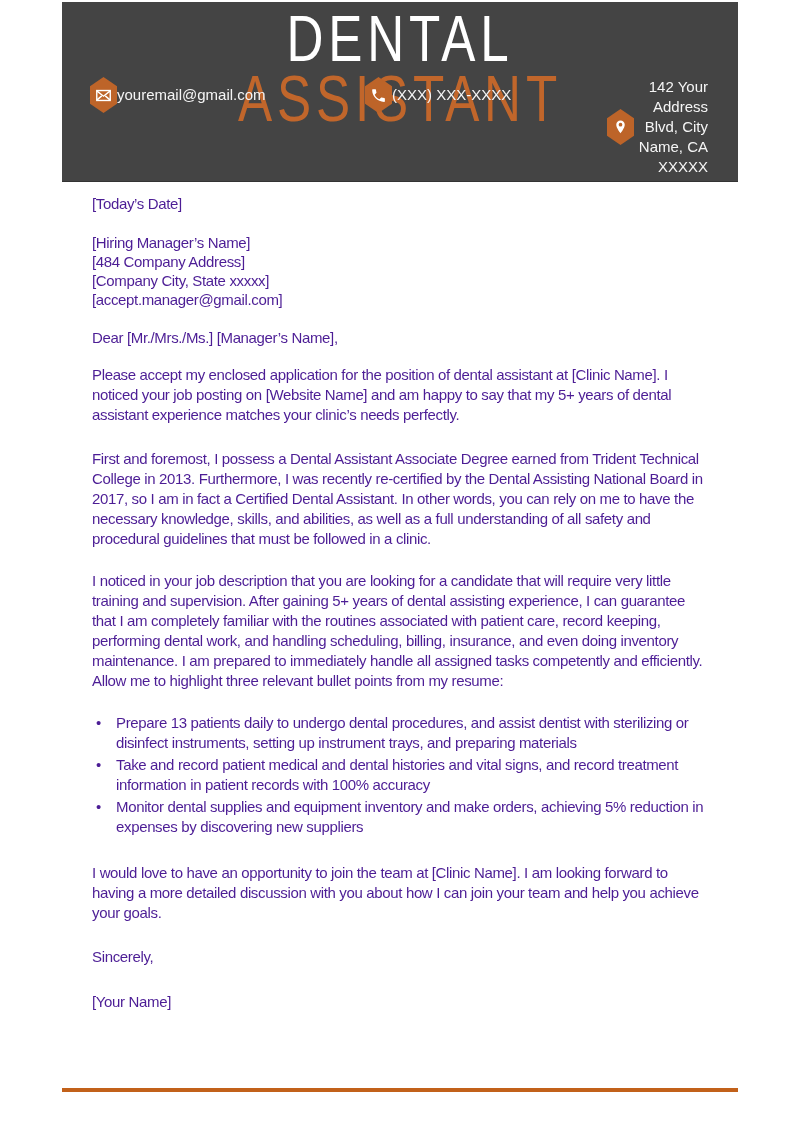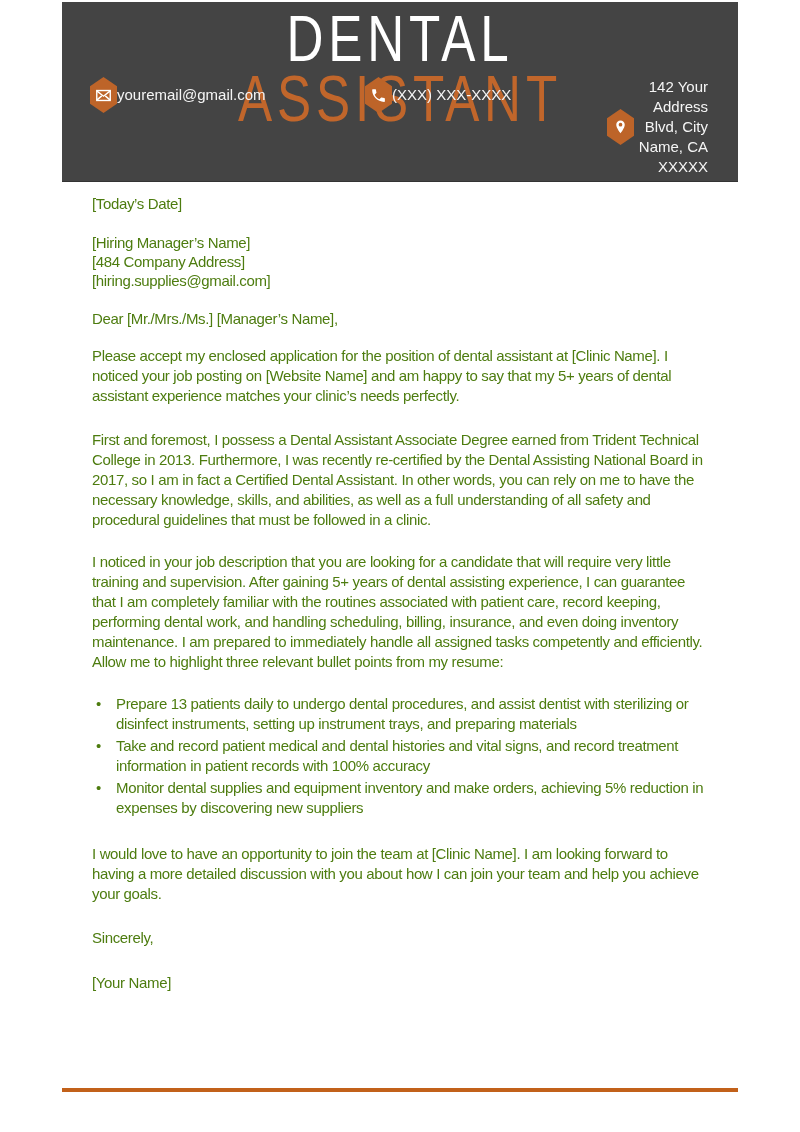--- a/index.html
+++ b/index.html
@@ -54,21 +54,21 @@
   .rg-line-left  { background:linear-gradient(to right, #cf8040, #ecd2b4); }
   .rg-line-right { background:linear-gradient(to left,  #cf8040, #ecd2b4); }
   .rg-text {
     margin:0 16px; color:#565656; font-size:17px; letter-spacing:4px;
     white-space:nowrap;
   }
 
   
   .letter {
     padding:12px 32px 0 30px;
-    color:#4d7c0f; font-size:15px; line-height:20px; letter-spacing:-0.35px;
+    color:#4c1d95; font-size:15px; line-height:20px; letter-spacing:-0.35px;
   }
   .date { margin-bottom:19px; }
   .recipient { margin-bottom:19px; }
   .recipient p { line-height:19px; }
   .salutation { margin-bottom:17px; }
   .para { margin-bottom:24px; }
   .para-p2 { margin-bottom:22px; }
   .para-p3 { margin-bottom:22px; }
   ul.bullets { list-style:none; margin-bottom:26px; }
   ul.bullets li { position:relative; padding-left:24px; margin-bottom:2px; }
@@ -129,21 +129,22 @@
     </div>
   </div>
 
 
   <div class="letter">
     <p class="date">[Today’s Date]</p>
 
     <div class="recipient">
       <p>[Hiring Manager’s Name]</p>
       <p>[484 Company Address]</p>
-      <p>[hiring.supplies@gmail.com]</p>
+      <p>[Company City, State xxxxx]</p>
+      <p>[accept.manager@gmail.com]</p>
     </div>
 
     <p class="salutation">Dear [Mr./Mrs./Ms.] [Manager’s Name],</p>
 
     <p class="para para-p1">Please accept my enclosed application for the position of dental assistant at [Clinic Name]. I noticed your job posting on [Website Name] and am happy to say that my 5+ years of dental assistant experience matches your clinic’s needs perfectly.</p>
     <p class="para para-p2">First and foremost, I possess a Dental Assistant Associate Degree earned from Trident Technical College in 2013. Furthermore, I was recently re-certified by the Dental Assisting National Board in 2017, so I am in fact a Certified Dental Assistant. In other words, you can rely on me to have the necessary knowledge, skills, and abilities, as well as a full understanding of all safety and procedural guidelines that must be followed in a clinic.</p>
     <p class="para para-p3">I noticed in your job description that you are looking for a candidate that will require very little training and supervision. After gaining 5+ years of dental assisting experience, I can guarantee that I am completely familiar with the routines associated with patient care, record keeping, performing dental work, and handling scheduling, billing, insurance, and even doing inventory maintenance. I am prepared to immediately handle all assigned tasks competently and efficiently. Allow me to highlight three relevant bullet points from my resume:</p>
 
     <ul class="bullets">
       <li>Prepare 13 patients daily to undergo dental procedures, and assist dentist with sterilizing or disinfect instruments, setting up instrument trays, and preparing materials</li>

